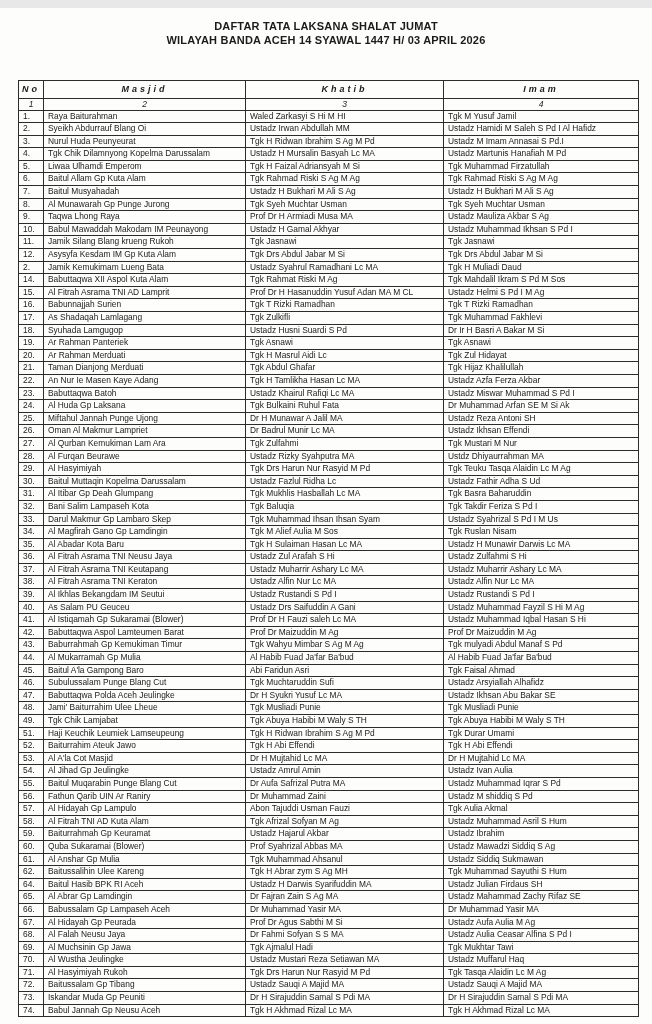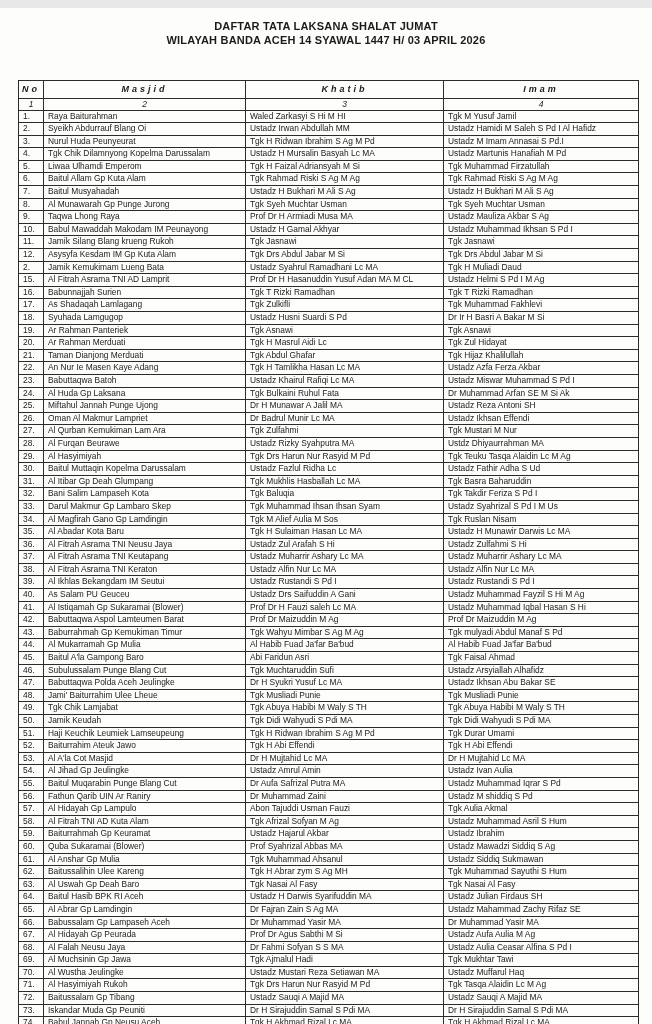--- a/index.html
+++ b/index.html
@@ -143,20 +143,26 @@
       <td>Tgk Drs Abdul Jabar M Si</td>
       <td>Tgk Drs Abdul Jabar M Si</td>
     </tr>
         <tr>
       <td class="no-cell">2.</td>
       <td class="masjid-cell">Jamik Kemukimam Lueng Bata</td>
       <td>Ustadz Syahrul Ramadhani Lc MA</td>
       <td>Tgk H Muliadi Daud</td>
     </tr>
         <tr>
+      <td class="no-cell">14.</td>
+      <td class="masjid-cell">Babuttaqwa XII Aspol Kuta Alam</td>
+      <td>Tgk Rahmat Riski M Ag</td>
+      <td>Tgk Mahdalil Ikram S Pd M Sos</td>
+    </tr>
+        <tr>
       <td class="no-cell">15.</td>
       <td class="masjid-cell">Al Fitrah Asrama TNI AD Lamprit</td>
       <td>Prof Dr H Hasanuddin Yusuf Adan MA M CL</td>
       <td>Ustadz Helmi S Pd I M Ag</td>
     </tr>
         <tr>
       <td class="no-cell">16.</td>
       <td class="masjid-cell">Babunnajjah Surien</td>
       <td>Tgk T Rizki Ramadhan</td>
       <td>Tgk T Rizki Ramadhan</td>
@@ -353,26 +359,20 @@
       <td>Tgk Musliadi Punie</td>
       <td>Tgk Musliadi Punie</td>
     </tr>
         <tr>
       <td class="no-cell">49.</td>
       <td class="masjid-cell">Tgk Chik Lamjabat</td>
       <td>Tgk Abuya Habibi M Waly S TH</td>
       <td>Tgk Abuya Habibi M Waly S TH</td>
     </tr>
         <tr>
-      <td class="no-cell">50.</td>
-      <td class="masjid-cell">Jamik Keudah</td>
-      <td>Tgk Didi Wahyudi S Pdi MA</td>
-      <td>Tgk Didi Wahyudi S Pdi MA</td>
-    </tr>
-        <tr>
       <td class="no-cell">51.</td>
       <td class="masjid-cell">Haji Keuchik Leumiek Lamseupeung</td>
       <td>Tgk H Ridwan Ibrahim S Ag M Pd</td>
       <td>Tgk Durar Umami</td>
     </tr>
         <tr>
       <td class="no-cell">52.</td>
       <td class="masjid-cell">Baiturrahim Ateuk Jawo</td>
       <td>Tgk H Abi Effendi</td>
       <td>Tgk H Abi Effendi</td>
@@ -429,26 +429,20 @@
       <td class="no-cell">61.</td>
       <td class="masjid-cell">Al Anshar Gp Mulia</td>
       <td>Tgk Muhammad Ahsanul</td>
       <td>Ustadz Siddiq Sukmawan</td>
     </tr>
         <tr>
       <td class="no-cell">62.</td>
       <td class="masjid-cell">Baitussalihin Ulee Kareng</td>
       <td>Tgk H Abrar zym S Ag MH</td>
       <td>Tgk Muhammad Sayuthi S Hum</td>
-    </tr>
-        <tr>
-      <td class="no-cell">63.</td>
-      <td class="masjid-cell">Al Uswah Gp Deah Baro</td>
-      <td>Tgk Nasai Al Fasy</td>
-      <td>Tgk Nasai Al Fasy</td>
     </tr>
         <tr>
       <td class="no-cell">64.</td>
       <td class="masjid-cell">Baitul Hasib BPK RI Aceh</td>
       <td>Ustadz H Darwis Syarifuddin MA</td>
       <td>Ustadz Julian Firdaus SH</td>
     </tr>
         <tr>
       <td class="no-cell">65.</td>
       <td class="masjid-cell">Al Abrar Gp Lamdingin</td>

